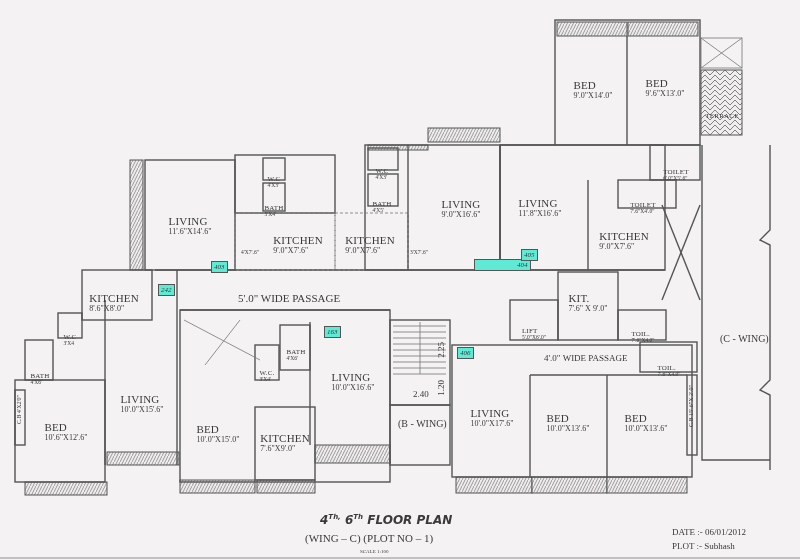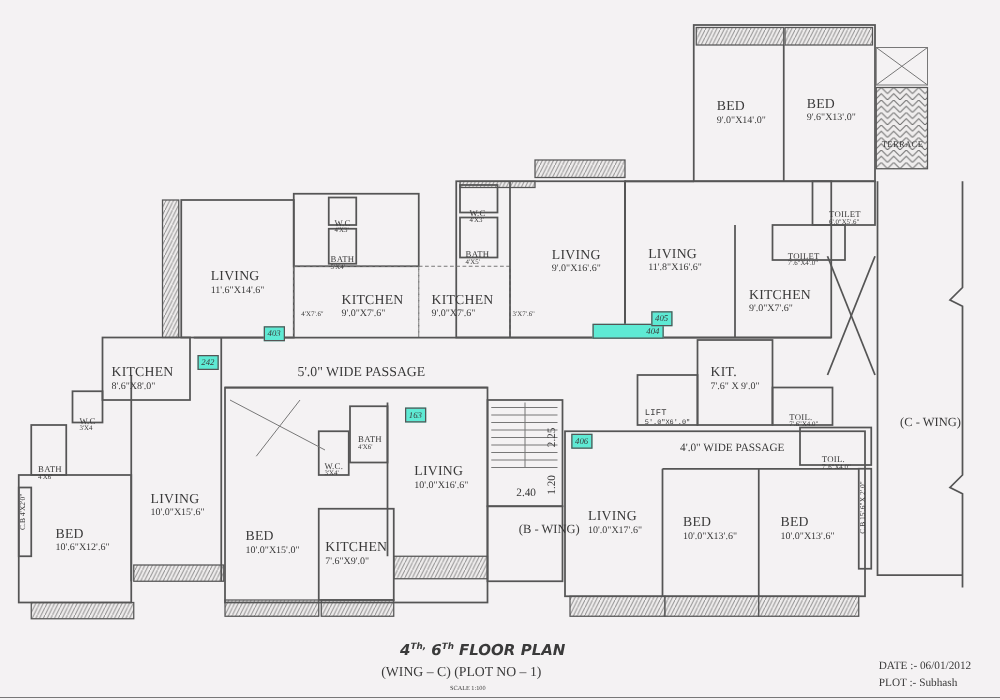--- a/index.html
+++ b/index.html
@@ -17,21 +17,21 @@
   .small .dim{font-size:5.5px;}
   .tag{position:absolute;font-size:7px;font-style:italic;border:1px solid #555;padding:0 2px;line-height:10px;background:#5eead4;}
   .passage{position:absolute;font-size:11px;white-space:nowrap;}
   .wing{position:absolute;font-size:10px;white-space:nowrap;}
   .vert{position:absolute;font-size:6px;writing-mode:vertical-rl;transform:rotate(180deg);white-space:nowrap;}
   .stairdim{position:absolute;font-size:9px;white-space:nowrap;}
   .title{position:absolute;left:320px;top:513px;font-family:"DejaVu Sans","Liberation Sans",sans-serif;font-weight:bold;font-style:italic;font-size:12px;}
   .title sup{font-size:7px;}
   .subtitle{position:absolute;left:305px;top:532px;font-size:11px;}
   .scale{position:absolute;left:360px;top:549px;font-size:5px;}
-  .date{position:absolute;left:703px;font-size:9px;}
+  .date{position:absolute;left:672px;font-size:9px;}
 </style>
 </head>
 <body>
 
 <svg id="plan" viewBox="0 0 800 560">
   <defs>
     <pattern id="hatchPat" width="6" height="6" patternUnits="userSpaceOnUse">
       <rect width="6" height="6" fill="#eeecec"></rect>
       <path d="M0 6 L3 0 M3 6 L6 0" stroke="#777" stroke-width="0.7"></path>
     </pattern>
@@ -242,21 +242,21 @@
 </div>
 <div class="lbl" style="left:218px;top:434px;">
   <div class="name">BED</div>
   <div class="dim">10'.0"X15'.0"</div>
 </div>
 <div class="lbl" style="left:285px;top:443px;">
   <div class="name">KITCHEN</div>
   <div class="dim">7'.6"X9'.0"</div>
 </div>
 
-<div class="lbl small" style="left:534px;top:320px;font-family:Liberation Mono, monospace;">
+<div class="lbl small" style="left:534px;top:320px;">
   <div class="name">LIFT</div>
   <div class="dim">5'.0"X6'.0"</div>
 </div>
 <div class="lbl" style="left:588px;top:303px;">
   <div class="name">KIT.</div>
   <div class="dim">7'.6" X 9'.0"</div>
 </div>
 <div class="lbl small" style="left:643px;top:323px;">
   <div class="name">TOIL.</div>
   <div class="dim">7'.6"X4.0"</div>
@@ -277,21 +277,21 @@
   <div class="name">BED</div>
   <div class="dim">10'.0"X13'.6"</div>
 </div>
 <span class="vert" style="left:688px;top:385px;">C.B 15'.6"X 2'.0"</span>
 
 <span class="passage" style="left:238px;top:292px;">5'.0" WIDE PASSAGE</span>
 <span class="passage" style="left:544px;top:353px;font-size:9px;">4'.0" WIDE PASSAGE</span>
 <span class="stairdim" style="left:413px;top:389px;">2.40</span>
 <span class="stairdim" style="left:436px;top:342px;writing-mode:vertical-rl;transform:rotate(180deg);">2.25</span>
 <span class="stairdim" style="left:436px;top:380px;writing-mode:vertical-rl;transform:rotate(180deg);">1.20</span>
-<span class="wing" style="left:398px;top:418px;margin-left:17px;">(B - WING)</span>
+<span class="wing" style="left:398px;top:418px;">(B - WING)</span>
 <span class="wing" style="left:720px;top:333px;">(C - WING)</span>
 
 <div class="title">
   <span>4</span><sup>Th,</sup>
   <span>6</span><sup>Th</sup>
   <span>FLOOR PLAN</span>
 </div>
 <div class="subtitle">(WING – C) (PLOT NO – 1)</div>
 <div class="scale">SCALE 1:100</div>
 <div class="date" style="top:527px;">DATE :- 06/01/2012</div>

